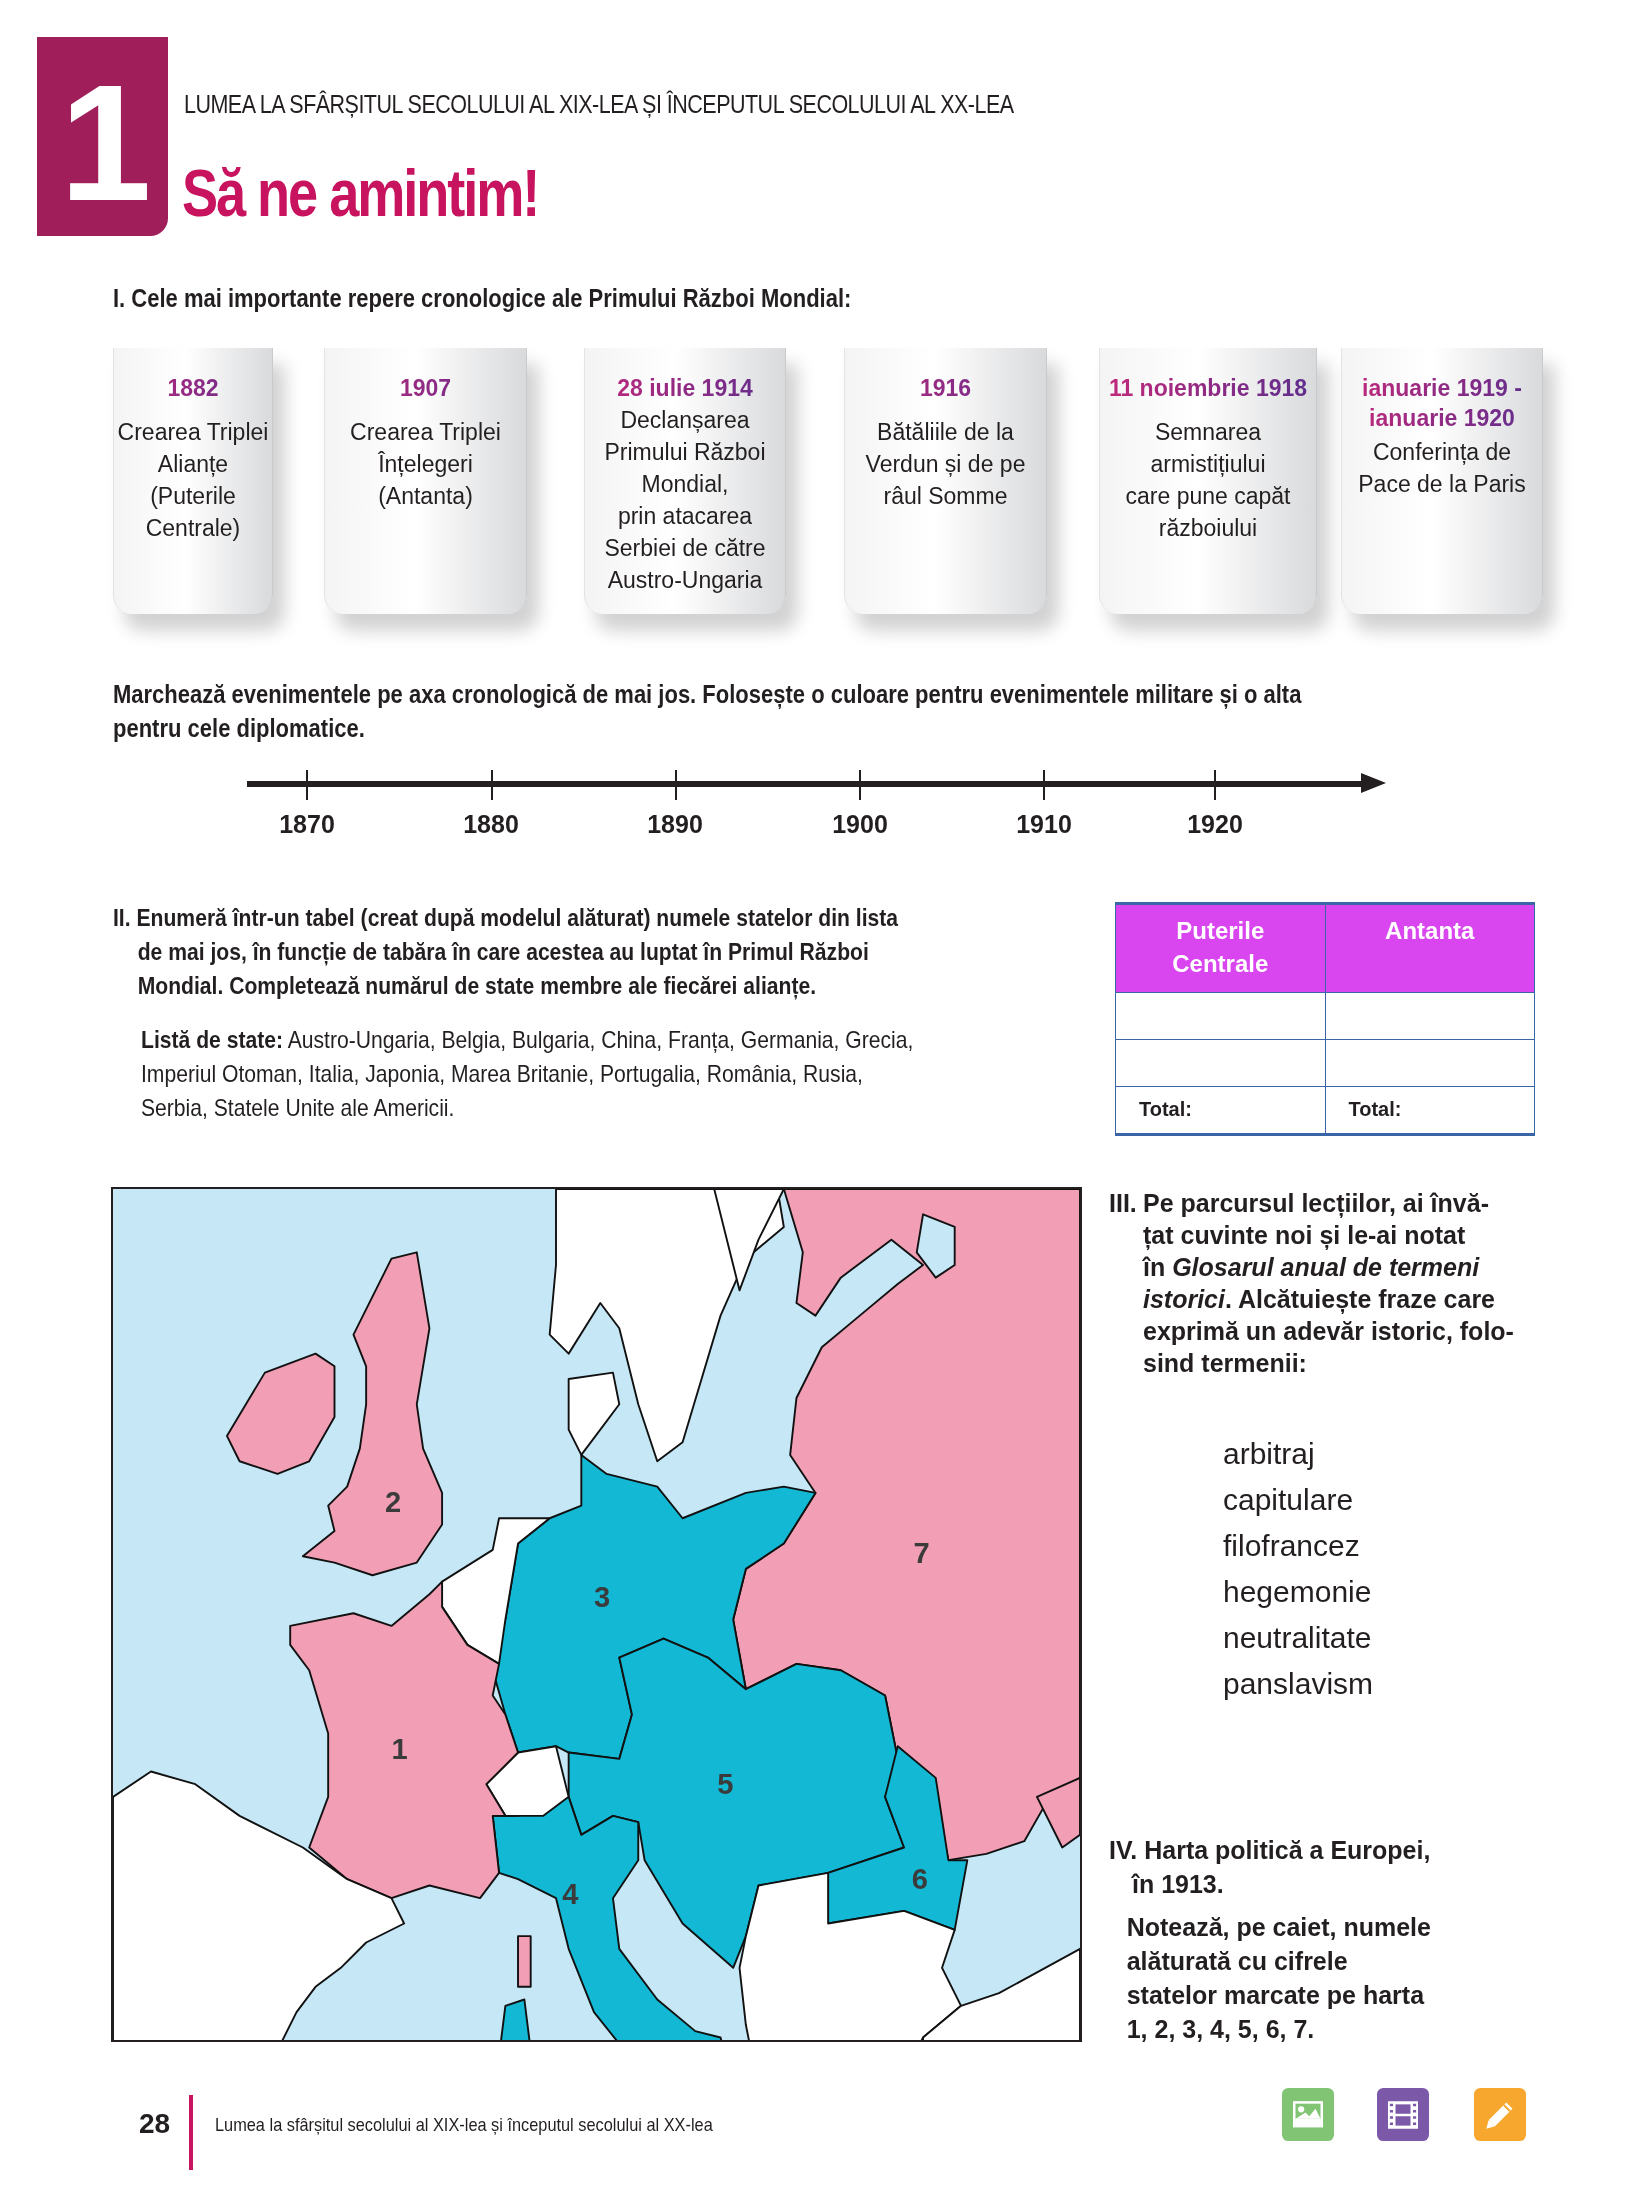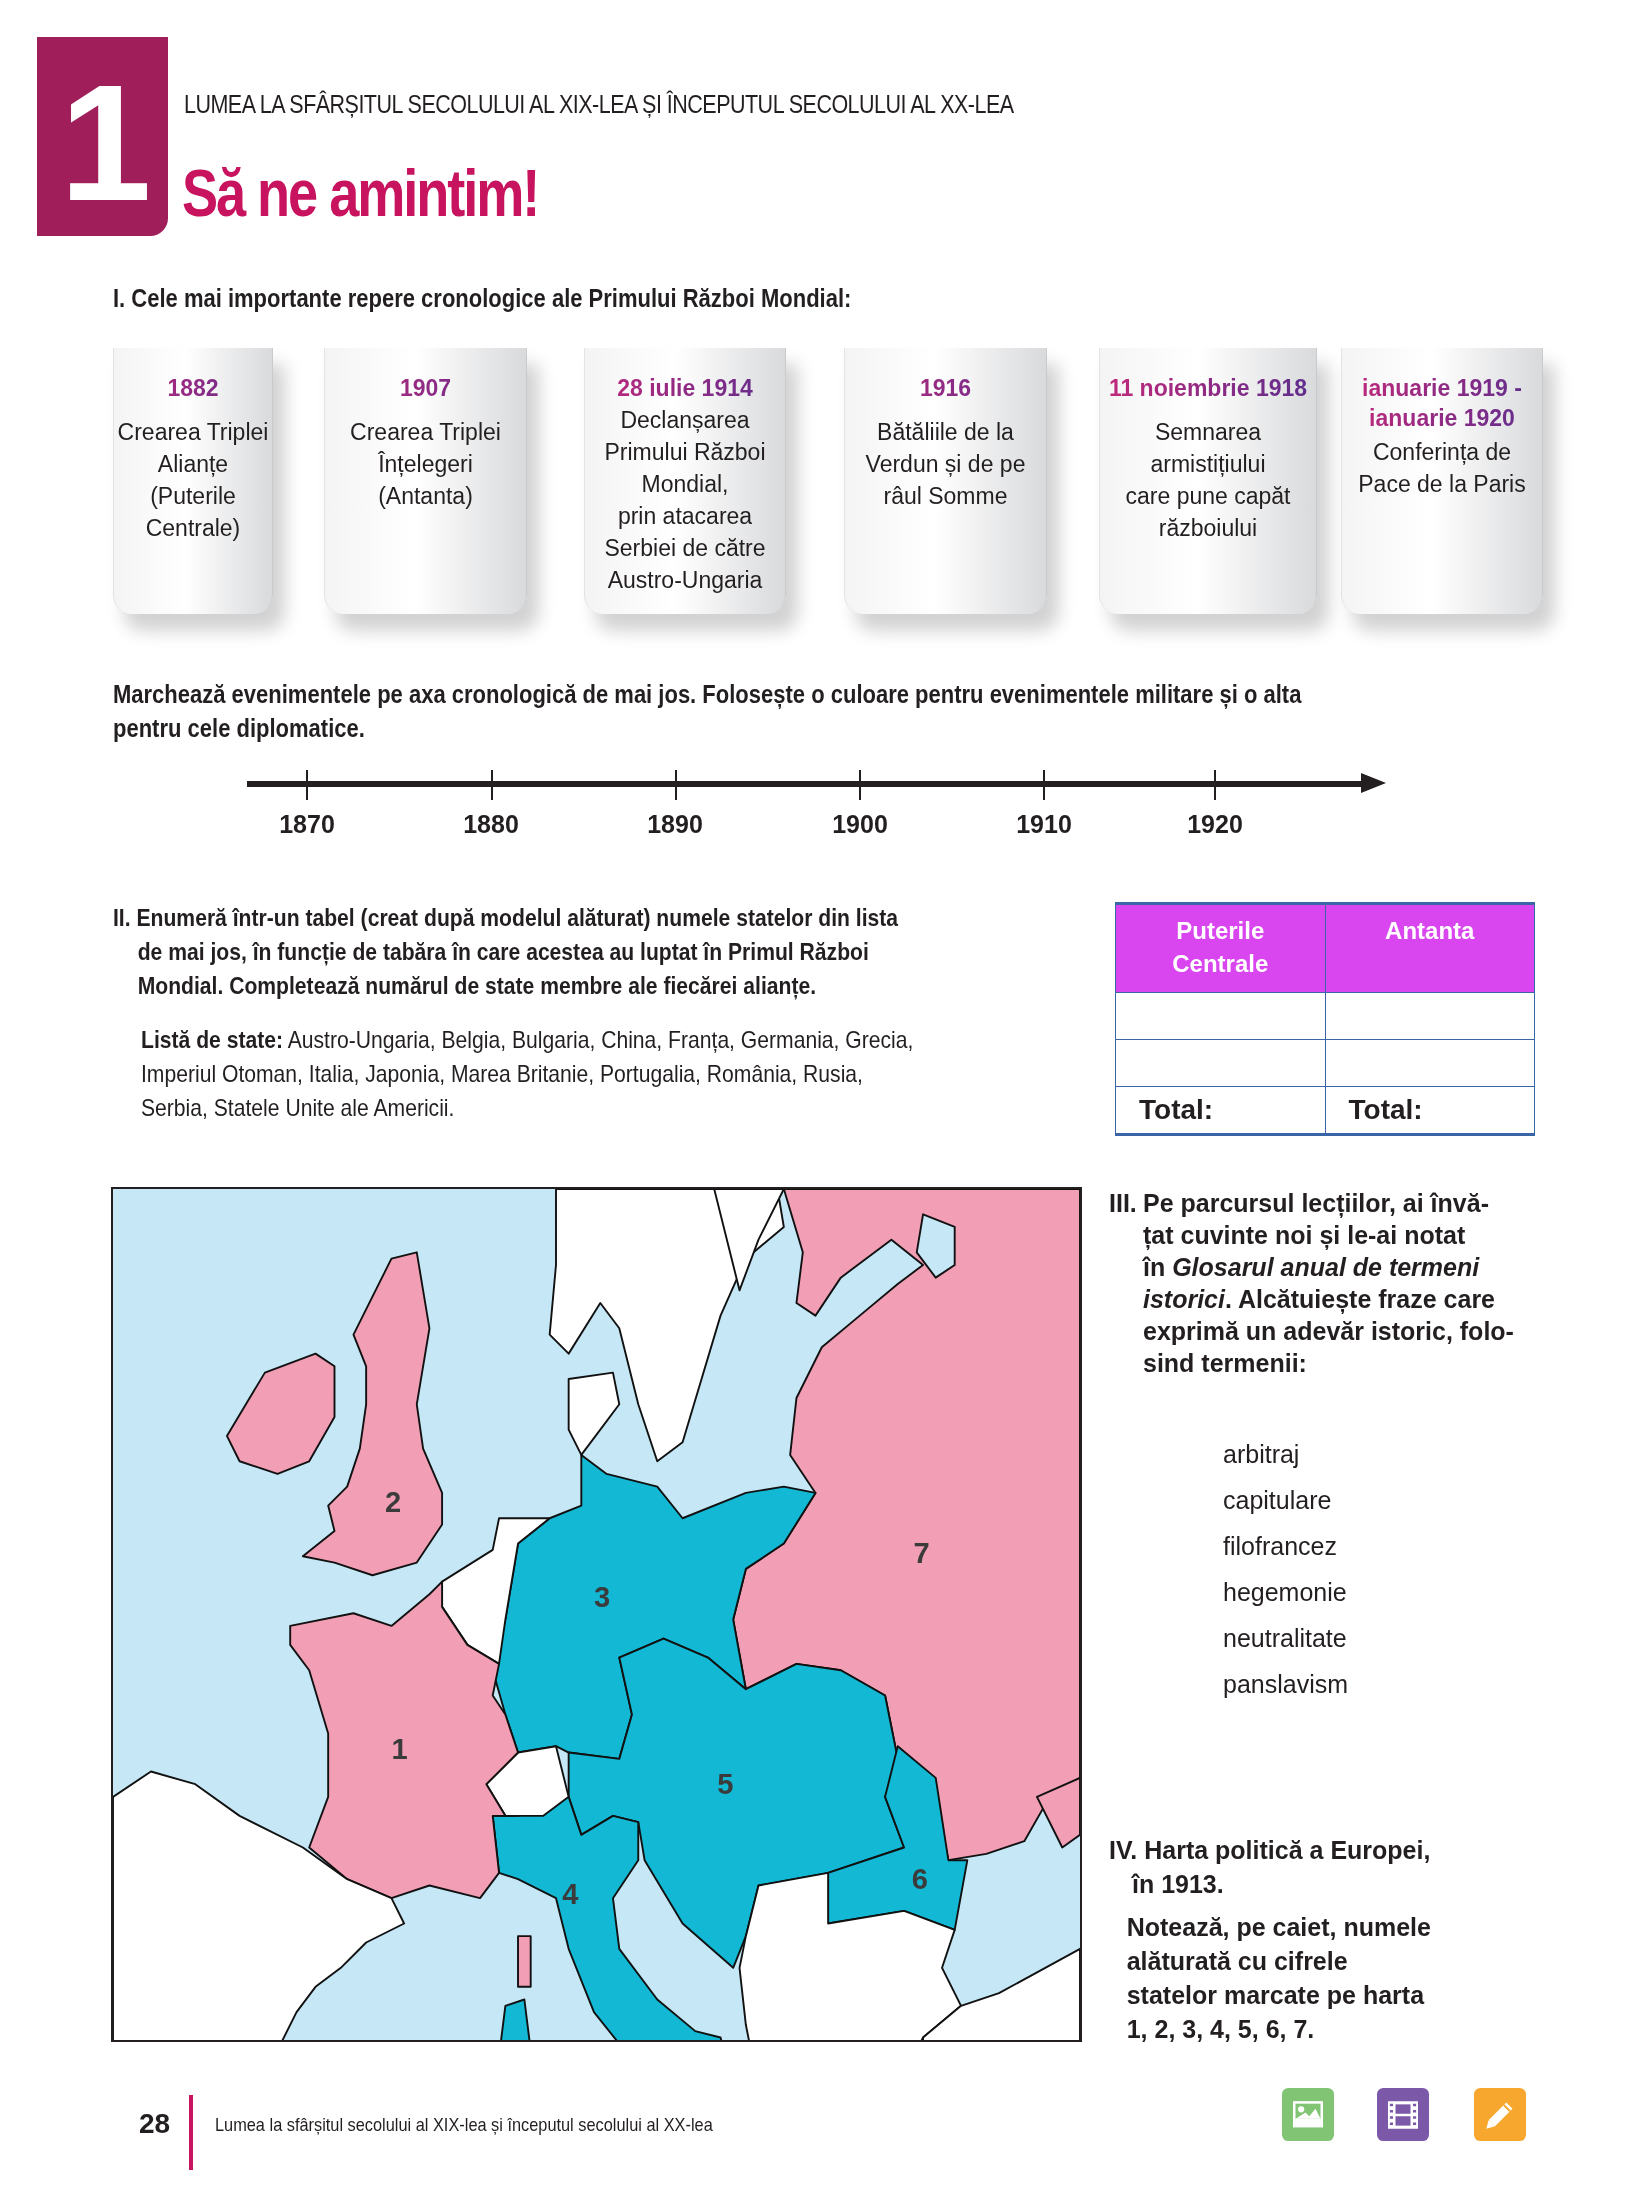--- a/index.html
+++ b/index.html
@@ -37,36 +37,36 @@
     .tick { top: 770px; width: 1.9px; height: 30px; background: #231f20; }
     .tick-label { top: 810px; font-weight: bold; font-size: 25px; width: 76px; text-align: center; }
 
     
     .para { font-size: 24px; line-height: 34px; color: #231f20; }
     .para b { font-weight: bold; }
     .alliance-table { left: 1115px; top: 902px; width: 420px; border-collapse: collapse; }
     .alliance-table th { background: #d946ef; color: #fff; font-weight: bold; font-size: 24px;
                          height: 77px; vertical-align: top; padding-top: 8.9px; line-height: 33px;
                          border: 1.9px solid #3a66a8; border-top: 3.8px solid #3a66a8; }
-    .alliance-table td { height: 44px; border: 1.9px solid #3a66a8; font-weight: bold; font-size: 28px;
+    .alliance-table td { height: 44px; border: 1.9px solid #3a66a8; font-weight: bold; font-size: 20px;
                          padding-left: 23px; }
     .alliance-table tr.last td { border-bottom: 3.8px solid #3a66a8; }
 
     
     .map { left: 111px; top: 1187px; width: 967px; height: 851px; border: 2.5px solid #231f20;
            background: #c6e7f6; overflow: hidden; }
     .map svg { width: 100%; height: 100%; display: block; }
     .map-label { font-weight: bold; font-size: 46px; fill: #3b3b3b; font-family: "Liberation Sans", sans-serif; }
 
     
     .q3 { left: 1109px; top: 1187px; width: 437px; font-weight: bold; font-size: 25px; line-height: 32px;
           text-align: justify; }
     .q3 .num { position: absolute; left: 0; }
     .q3 .body { margin-left: 34px; }
-    .terms { left: 1223px; top: 1431px; font-size: 25px; line-height: 46px; }
+    .terms { left: 1223px; top: 1431px; font-size: 30px; line-height: 46px; }
     .q4 { left: 1109px; top: 1833px; width: 443px; font-weight: bold; font-size: 25px; line-height: 34px; }
 
     
     .page-num { left: 139px; top: 2108px; font-weight: bold; font-size: 28px; }
     .footer-bar { left: 189px; top: 2095px; width: 3.8px; height: 75px; background: #c8145f; }
     .footer-text { left: 215px; top: 2114px; font-size: 19px; font-weight: 300; color: #231f20;
                    transform: scaleX(0.86); transform-origin: left; white-space: nowrap; }
     .icon-btn { top: 2088px; width: 52px; height: 53px; border-radius: 6.3px; display: flex;
                 align-items: center; justify-content: center; }
   </style>

